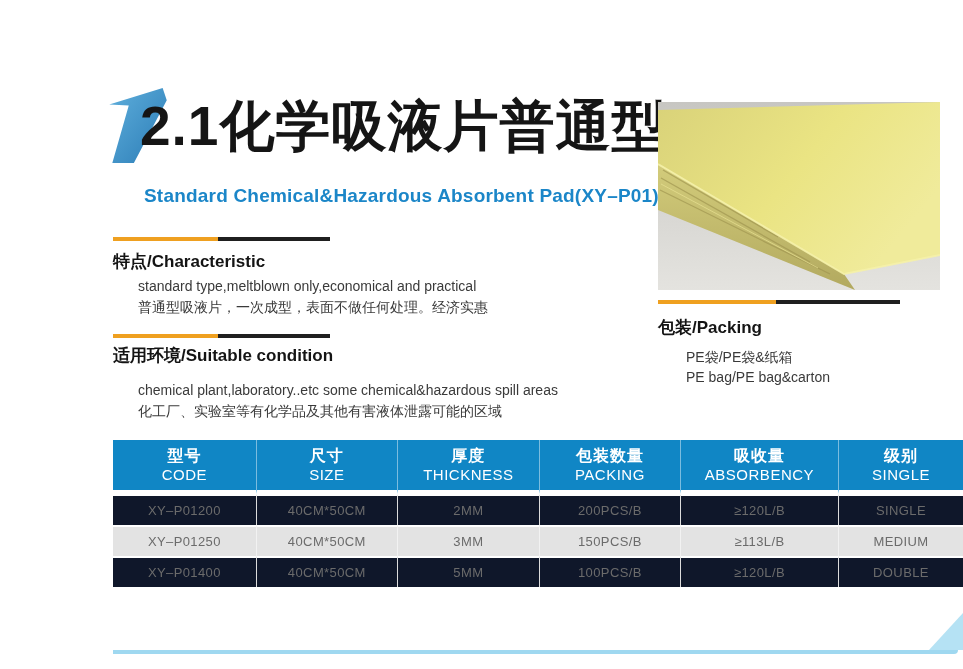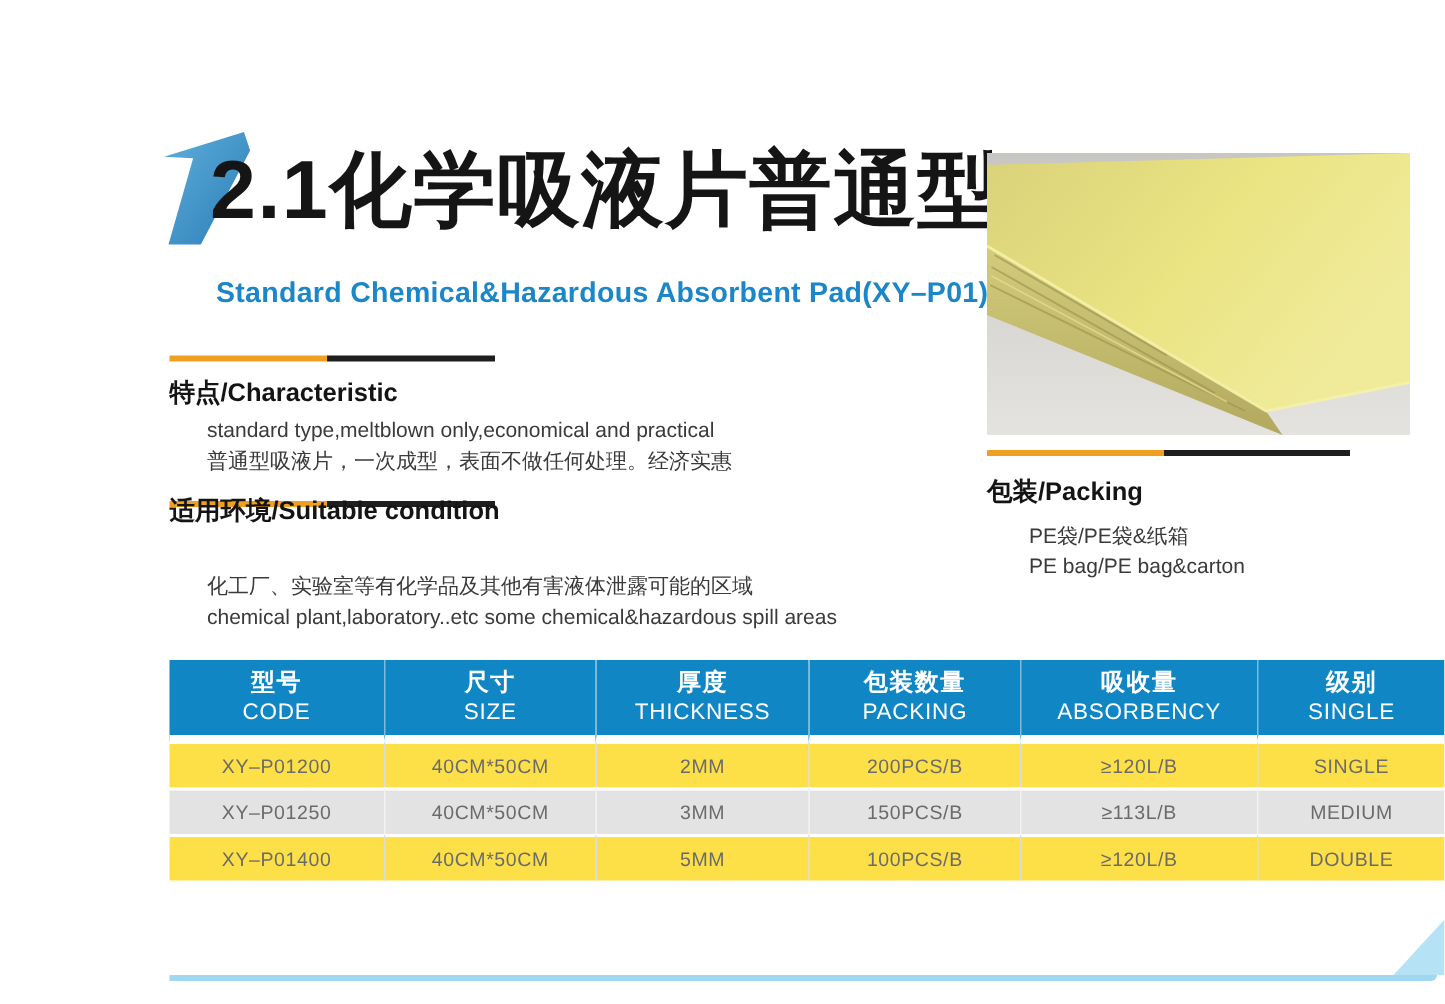--- a/index.html
+++ b/index.html
@@ -49,21 +49,21 @@
     background:#1086c5;color:#ffffff;height:50px;
     padding:0;text-align:center;vertical-align:middle;
     border-bottom:4px solid #ffffff;
   }
   table.spec thead th + th{border-left:1px solid rgba(255,255,255,0.45);}
   .h-cn{font-size:16px;font-weight:bold;line-height:20px;letter-spacing:1px;}
   .h-en{font-size:15px;font-weight:400;line-height:18px;letter-spacing:0.5px;}
   table.spec tbody td{
     height:29px;padding:0;text-align:center;vertical-align:middle;
     font-size:13px;color:#6b6b6b;letter-spacing:0.4px;
-    background:#fde047;border-top:2px solid #ffffff;
+    background:#0f172a;border-top:2px solid #ffffff;
     border-left:1px solid #dcdcdc;
   }
   table.spec tbody td:first-child{border-left:none;}
   table.spec tbody tr.alt td{background:#e3e3e3;border-left:1px solid #f2f2f2;}
   table.spec tbody tr.alt td:first-child{border-left:none;}
 
   .table-underline{
     left:113px;top:650px;width:845px;height:4px;
     background:#9fd8f0;border-radius:0 0 8px 0;
   }
@@ -98,26 +98,26 @@
     <span class="cn">特点</span><span class="en">/Characteristic</span>
   </div>
   <div class="abs sec-text" style="left:138px;top:276px;">
     <div>standard type,meltblown only,economical and practical</div>
     <div>普通型吸液片，一次成型，表面不做任何处理。经济实惠</div>
   </div>
 
   <div class="abs divider" style="left:113px;top:334px;">
     <span class="seg seg-orange" style="width:105px;"></span><span class="seg seg-black" style="width:112px;"></span>
   </div>
-  <div class="abs sec-heading" style="left:113px;top:329px;">
+  <div class="abs sec-heading" style="left:113px;top:344px;">
     <span class="cn">适用环境</span><span class="en">/Suitable condition</span>
   </div>
   <div class="abs sec-text" style="left:138px;top:380px;">
+    <div>chemical plant,laboratory..etc some  chemical&amp;hazardous spill areas</div>
     <div>化工厂、实验室等有化学品及其他有害液体泄露可能的区域</div>
-    <div>chemical plant,laboratory..etc some  chemical&amp;hazardous spill areas</div>
   </div>
 
   <svg class="abs photo" viewBox="0 0 282 188" preserveAspectRatio="none">
     <defs>
       <linearGradient id="bgGrad" x1="0" y1="0" x2="0" y2="1">
         <stop offset="0" stop-color="#c7c6c2"></stop>
         <stop offset="1" stop-color="#e4e3df"></stop>
       </linearGradient>
       <linearGradient id="topGrad" x1="0" y1="0" x2="1" y2="0.5">
         <stop offset="0" stop-color="#d9d279"></stop>

